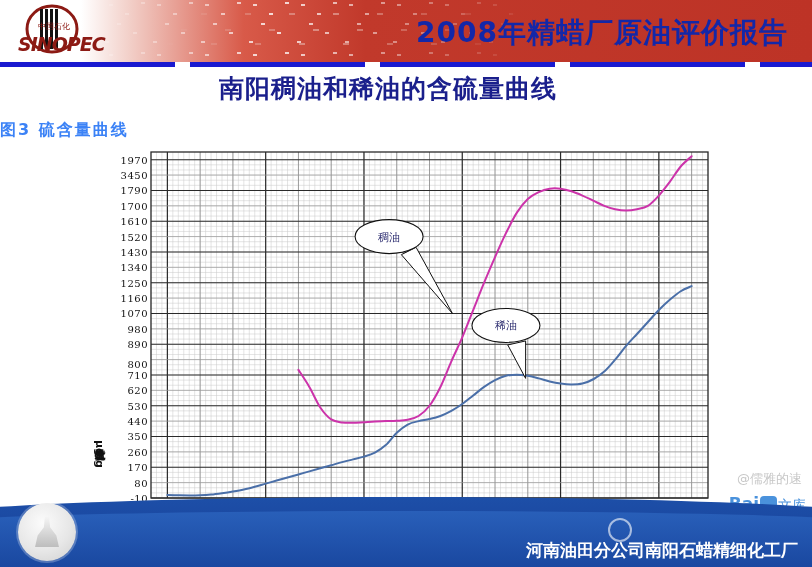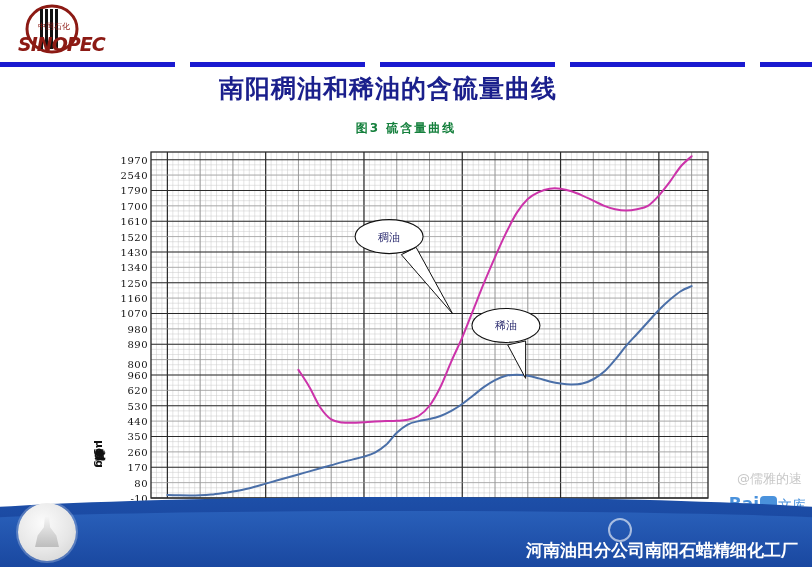--- a/index.html
+++ b/index.html
@@ -41,22 +41,22 @@
   .logo{position:absolute;left:8px;top:3px;width:92px;height:58px;}
   .logo-text{position:absolute;left:10px;top:30px;font-family:"DejaVu Sans",sans-serif;
      font-size:19px;font-weight:bold;font-style:italic;color:#8c1a14;letter-spacing:-1px;}
   .logo-cn{position:absolute;left:30px;top:18px;font-size:8px;color:#8c1a14;white-space:nowrap;}
 
   
   .heading{position:absolute;left:0;top:72px;width:776px;text-align:center;
      color:#1a1f8c;font-size:25px;font-weight:bold;font-family:"DejaVu Sans",sans-serif;letter-spacing:1px;}
 
   
-  .chart-title{position:absolute;left:0;top:120px;width:812px;text-align:center;
-     color:#15803d;font-size:12px;font-weight:bold;font-family:"DejaVu Sans",sans-serif;letter-spacing:2px;}
+  .chart-title{position:absolute;left:0;top:120px;width:812px;
+     color:#3b82f6;font-size:16px;font-weight:bold;font-family:"DejaVu Sans",sans-serif;letter-spacing:2px;}
   #plot-wrap{position:absolute;left:0;top:140px;width:812px;height:375px;}
   .ylab{position:absolute;left:92px;top:300px;width:14px;
      color:#111;font-size:11px;font-weight:bold;font-family:"DejaVu Sans",sans-serif;
      writing-mode:vertical-rl;text-orientation:mixed;white-space:nowrap;}
   .ytick{position:absolute;right:0;width:64px;text-align:right;color:#111;font-size:10px;
      font-family:"DejaVu Serif",serif;transform:translateY(-50%);letter-spacing:.5px;}
   .ytickbox{position:absolute;left:82px;top:0;width:66px;height:375px;}
   .xtick{position:absolute;top:0;text-align:center;color:#111;font-size:12px;
      font-family:"DejaVu Serif",serif;transform:translateX(-50%);letter-spacing:.5px;}
   .xtickbox{position:absolute;left:0;top:502px;width:812px;height:20px;}
@@ -92,20 +92,25 @@
      font-weight:bold;font-family:"DejaVu Sans",sans-serif;white-space:nowrap;
      text-shadow:0 0 1px rgba(255,255,255,.5);}
   .wm-ring{position:absolute;right:180px;top:518px;width:20px;height:20px;border-radius:50%;
      border:2px solid rgba(255,255,255,.6);}
 </style>
 </head>
 <body>
 
 <div id="slide">
 
+  <div class="banner">
+    <div class="banner-dots"></div>
+    <div class="banner-dots2"></div>
+    <div class="banner-title">2008年精蜡厂原油评价报告</div>
+  </div>
 
   <div class="logo">
     <svg width="92" height="58" viewBox="0 0 92 58">
       <ellipse cx="44" cy="26" rx="25" ry="23" fill="none" stroke="#8c1a14" stroke-width="3"></ellipse>
       <rect x="32" y="6" width="3" height="40" fill="#111"></rect>
       <rect x="37" y="6" width="3" height="40" fill="#111"></rect>
       <rect x="42" y="6" width="3" height="40" fill="#111"></rect>
       <rect x="47" y="6" width="3" height="40" fill="#111"></rect>
     </svg>
     <div class="logo-cn">中国石化</div>
@@ -125,34 +130,34 @@
   <div id="plot-wrap">
     <div class="ytickbox" id="yticks">
         <div class="ytick" style="top: 358px;">-10</div>
         <div class="ytick" style="top: 342.622px;">80</div>
         <div class="ytick" style="top: 327.244px;">170</div>
         <div class="ytick" style="top: 311.867px;">260</div>
         <div class="ytick" style="top: 296.489px;">350</div>
         <div class="ytick" style="top: 281.111px;">440</div>
         <div class="ytick" style="top: 265.733px;">530</div>
         <div class="ytick" style="top: 250.356px;">620</div>
-        <div class="ytick" style="top: 234.978px;">960</div>
+        <div class="ytick" style="top: 234.978px;">710</div>
         <div class="ytick" style="top: 224px;">800</div>
         <div class="ytick" style="top: 204.222px;">890</div>
         <div class="ytick" style="top: 188.844px;">980</div>
         <div class="ytick" style="top: 173.467px;">1070</div>
         <div class="ytick" style="top: 158.089px;">1160</div>
         <div class="ytick" style="top: 142.711px;">1250</div>
         <div class="ytick" style="top: 127.333px;">1340</div>
         <div class="ytick" style="top: 111.956px;">1430</div>
         <div class="ytick" style="top: 96.5778px;">1520</div>
         <div class="ytick" style="top: 81.2px;">1610</div>
         <div class="ytick" style="top: 65.8222px;">1700</div>
         <div class="ytick" style="top: 50.4444px;">1790</div>
-        <div class="ytick" style="top: 35.0667px;">2540</div>
+        <div class="ytick" style="top: 35.0667px;">3450</div>
         <div class="ytick" style="top: 19.6889px;">1970</div>
       </div>
     <div class="ylab">硫含量μg/g</div>
     <svg id="plot-svg" width="812" height="375" viewBox="0 0 812 375">
         <rect x="151" y="12" width="557" height="346" fill="#ffffff"></rect>
         <g>
           <line x1="151" y1="12" x2="151" y2="358" stroke="#c9c9c9" stroke-width="0.5"></line>
           <line x1="156.4607843137255" y1="12" x2="156.4607843137255" y2="358" stroke="#c9c9c9" stroke-width="0.5"></line>
           <line x1="161.921568627451" y1="12" x2="161.921568627451" y2="358" stroke="#c9c9c9" stroke-width="0.5"></line>
           <line x1="167.38235294117646" y1="12" x2="167.38235294117646" y2="358" stroke="#c9c9c9" stroke-width="0.5"></line>

